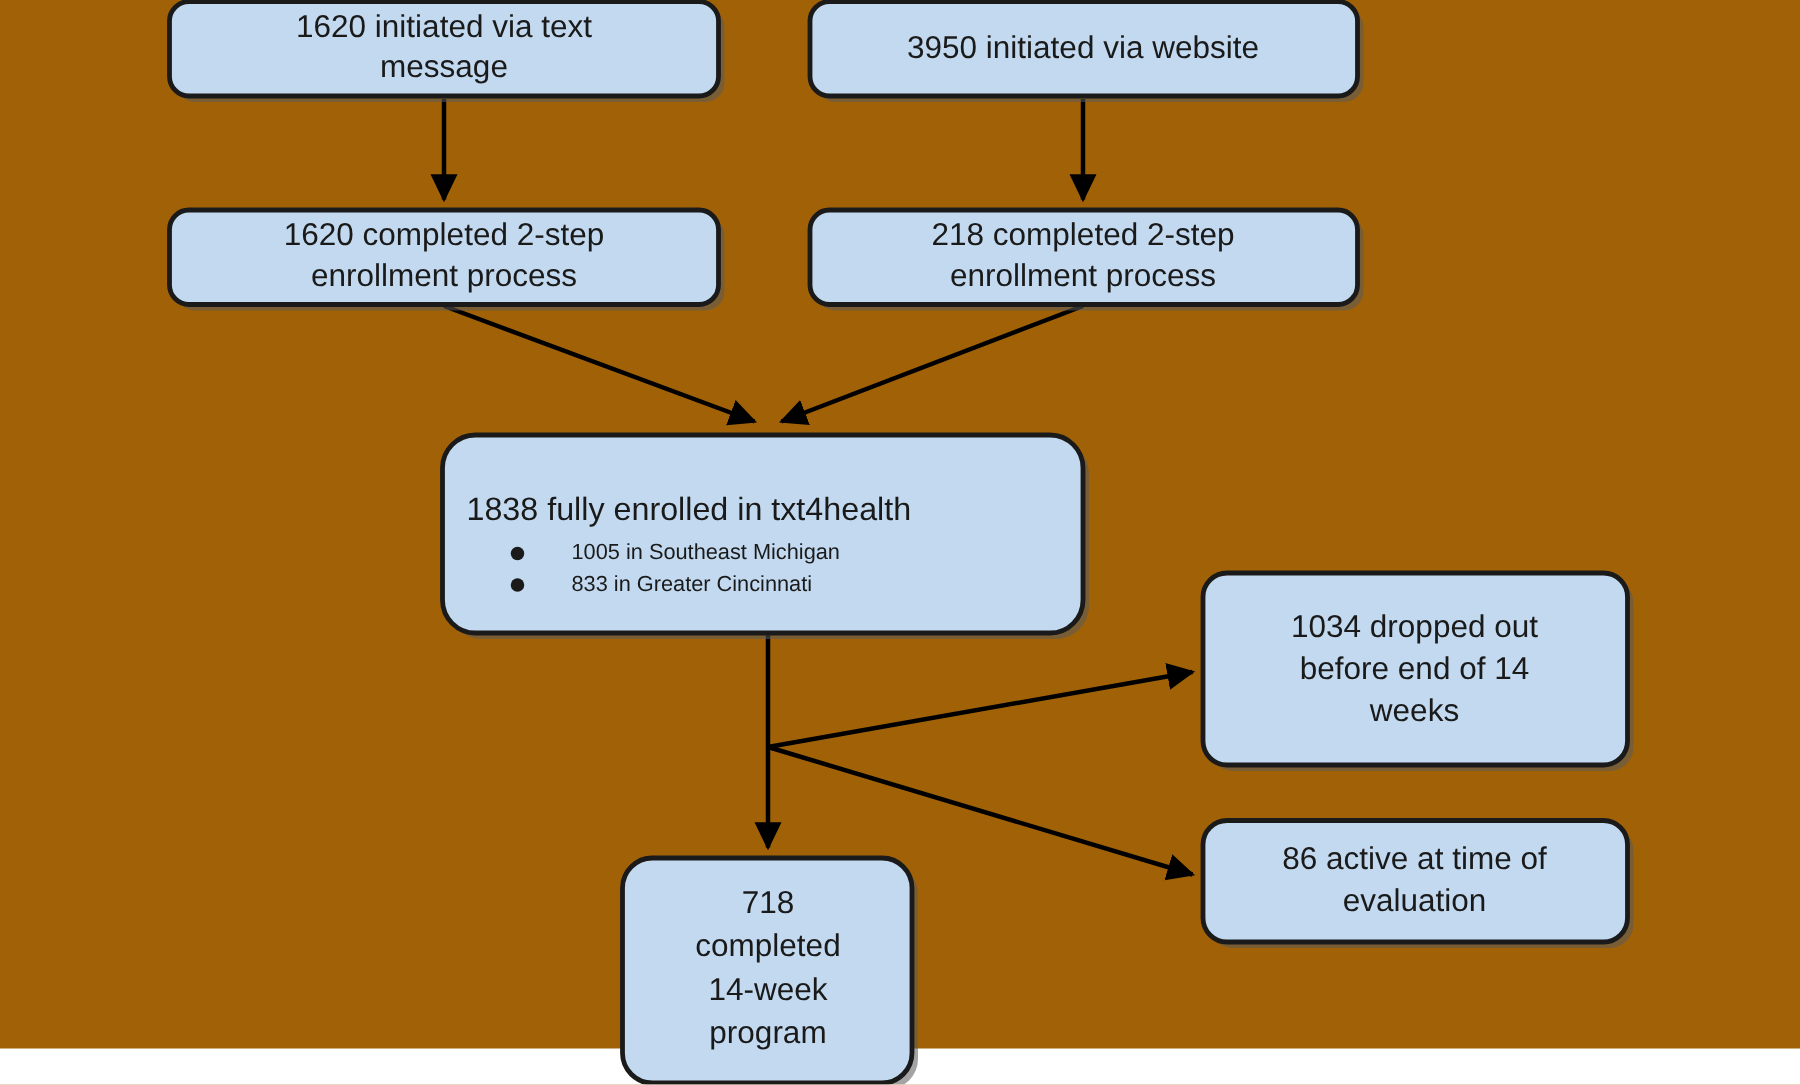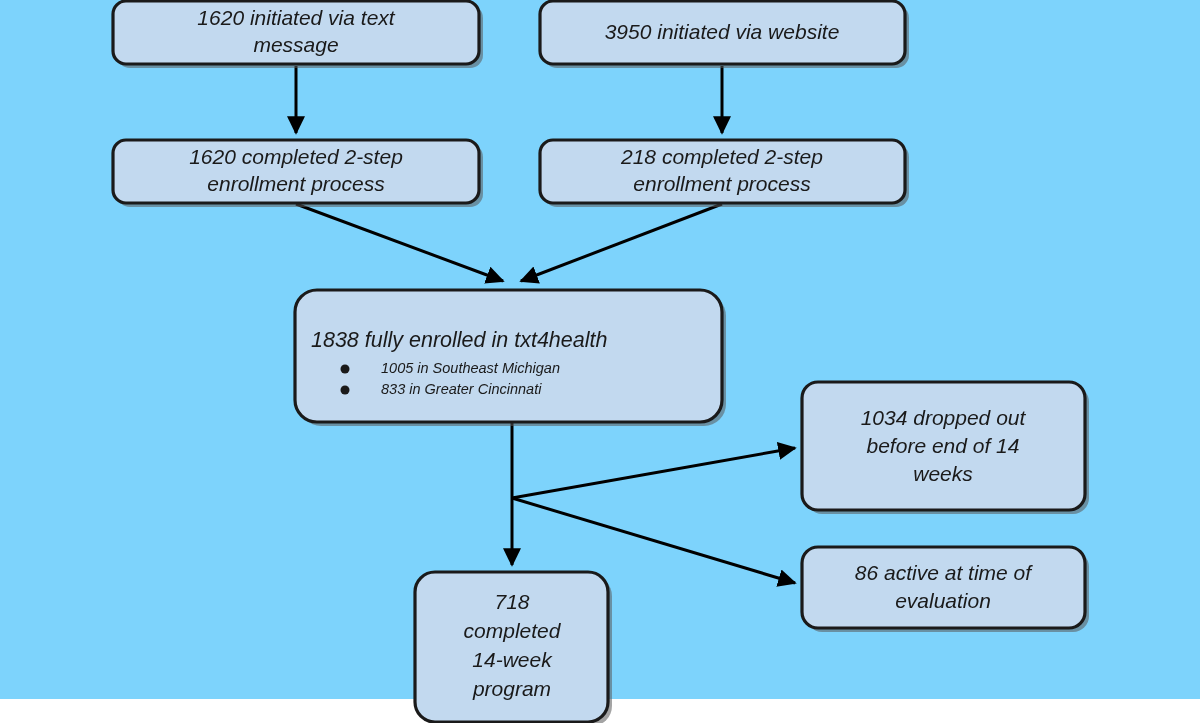--- a/index.html
+++ b/index.html
@@ -10,22 +10,21 @@
   body {
     width: 1200px;
     height: 723px;
     overflow: hidden;
     font-family: "Liberation Sans", sans-serif;
   }
   #flow-root {
     position: relative;
     width: 1200px;
     height: 699px;
-    background: #7dd3fc;
-    font-style: italic;
+    background: #a16207;
   }
   svg.flow-canvas {
     display: block;
     width: 1200px;
     height: 723px;
   }
   .node-shape {
     fill: #c2d9ef;
     stroke: #1a1a1a;
     stroke-width: 3.2;

